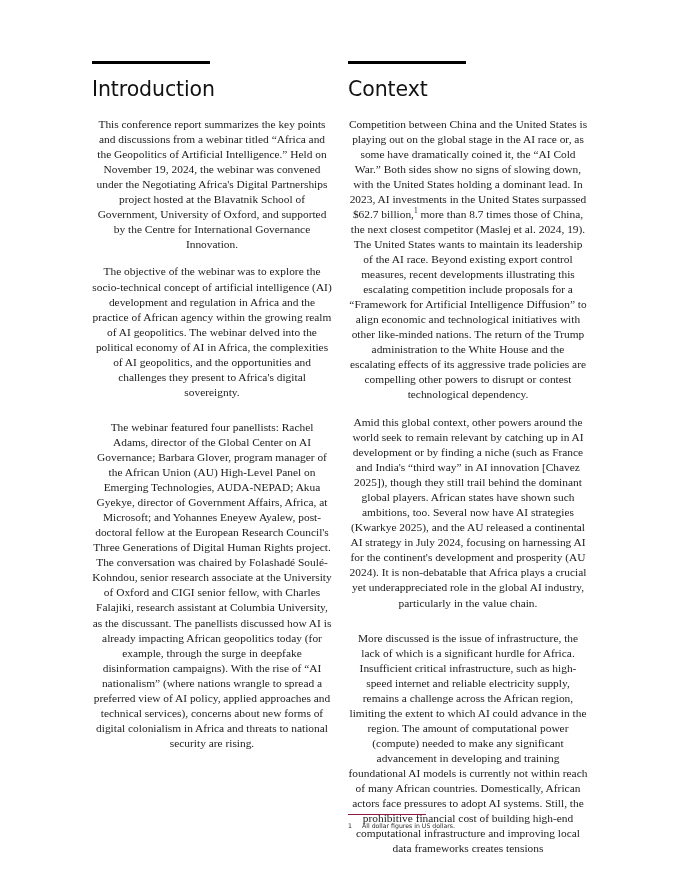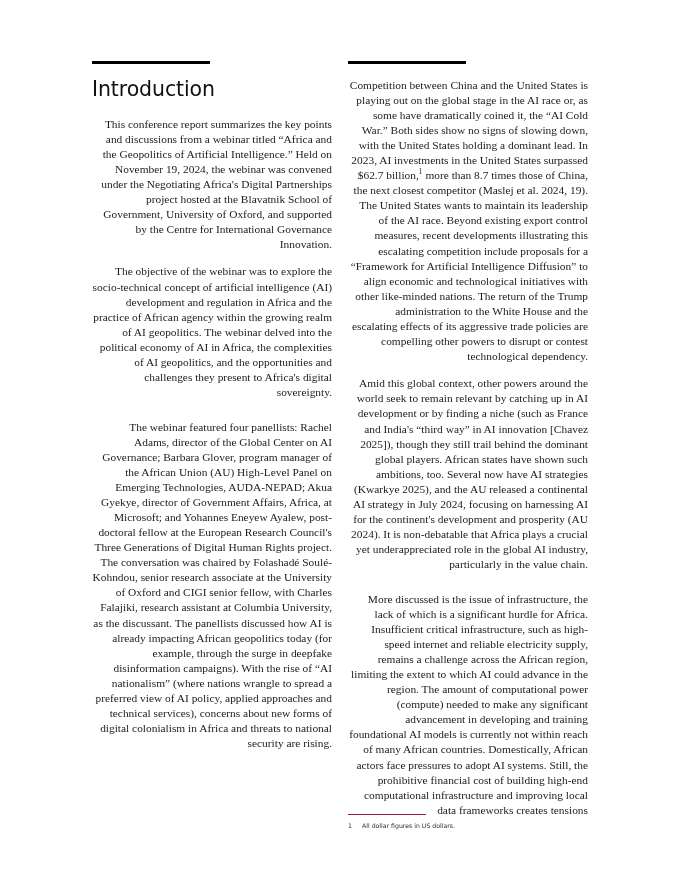--- a/index.html
+++ b/index.html
@@ -45,21 +45,21 @@
     margin: 0 0 16px 0;
     line-height: 1.1;
   }
 
   .para {
     font-family: "Liberation Serif", serif;
     font-size: 11.4px;
     line-height: 15.05px;
     color: #1b1b1b;
     margin: 0 0 12.5px 0;
-    text-align: right;
+    text-align: center;
     hyphens: none;
   }
   .para:last-child { margin-bottom: 0; margin-top: 20px; }
 
   .para.tight { margin-bottom: 12px; }
 
   sup.fn {
     font-size: 7.4px;
     vertical-align: super;
     line-height: 0;
@@ -124,20 +124,21 @@
     <div class="col">
       <div class="rule"></div>
       <h1 class="heading">Introduction</h1>
       <p class="para">This conference report summarizes the key points and discussions from a webinar titled “Africa and the Geopolitics of Artificial Intelligence.” Held on November 19, 2024, the webinar was convened under the Negotiating Africa's Digital Partnerships project hosted at the Blavatnik School of Government, University of Oxford, and supported by the Centre for International Governance Innovation.</p>
       <p class="para tight">The objective of the webinar was to explore the socio-technical concept of artificial intelligence (AI) development and regulation in Africa and the practice of African agency within the growing realm of AI geopolitics. The webinar delved into the political economy of AI in Africa, the complexities of AI geopolitics, and the opportunities and challenges they present to Africa's digital sovereignty.</p>
       <p class="para">The webinar featured four panellists: Rachel Adams, director of the Global Center on AI Governance; Barbara Glover, program manager of the African Union (AU) High-Level Panel on Emerging Technologies, AUDA-NEPAD; Akua Gyekye, director of Government Affairs, Africa, at Microsoft; and Yohannes Eneyew Ayalew, post-doctoral fellow at the European Research Council's Three Generations of Digital Human Rights project. The conversation was chaired by Folashadé Soulé-Kohndou, senior research associate at the University of Oxford and CIGI senior fellow, with Charles Falajiki, research assistant at Columbia University, as the discussant. The panellists discussed how AI is already impacting African geopolitics today (for example, through the surge in deepfake disinformation campaigns). With the rise of “AI nationalism” (where nations wrangle to spread a preferred view of AI policy, applied approaches and technical services), concerns about new forms of digital colonialism in Africa and threats to national security are rising.</p>
     </div>
 
     <div class="col">
       <div class="rule"></div>
+      <h1 class="heading">Context</h1>
       <p class="para"><span>Competition between China and the United States is playing out on the global stage in the AI race or, as some have dramatically coined it, the “AI Cold War.” Both sides show no signs of slowing down, with the United States holding a dominant lead. In 2023, AI investments in the United States surpassed $62.7 billion,</span><sup class="fn">1</sup><span> more than 8.7 times those of China, the next closest competitor (Maslej et al. 2024, 19). The United States wants to maintain its leadership of the AI race. Beyond existing export control measures, recent developments illustrating this escalating competition include proposals for a “Framework for Artificial Intelligence Diffusion” to align economic and technological initiatives with other like-minded nations. The return of the Trump administration to the White House and the escalating effects of its aggressive trade policies are compelling other powers to disrupt or contest technological dependency.</span></p>
       <p class="para">Amid this global context, other powers around the world seek to remain relevant by catching up in AI development or by finding a niche (such as France and India's “third way” in AI innovation [Chavez 2025]), though they still trail behind the dominant global players. African states have shown such ambitions, too. Several now have AI strategies (Kwarkye 2025), and the AU released a continental AI strategy in July 2024, focusing on harnessing AI for the continent's development and prosperity (AU 2024). It is non-debatable that Africa plays a crucial yet underappreciated role in the global AI industry, particularly in the value chain.</p>
       <p class="para">More discussed is the issue of infrastructure, the lack of which is a significant hurdle for Africa. Insufficient critical infrastructure, such as high-speed internet and reliable electricity supply, remains a challenge across the African region, limiting the extent to which AI could advance in the region. The amount of computational power (compute) needed to make any significant advancement in developing and training foundational AI models is currently not within reach of many African countries. Domestically, African actors face pressures to adopt AI systems. Still, the prohibitive financial cost of building high-end computational infrastructure and improving local data frameworks creates tensions</p>
     </div>
 
   </div>
 
   <div class="footnote-zone">
     <div class="footnote-rule"></div>
     <div class="footnote-row">

